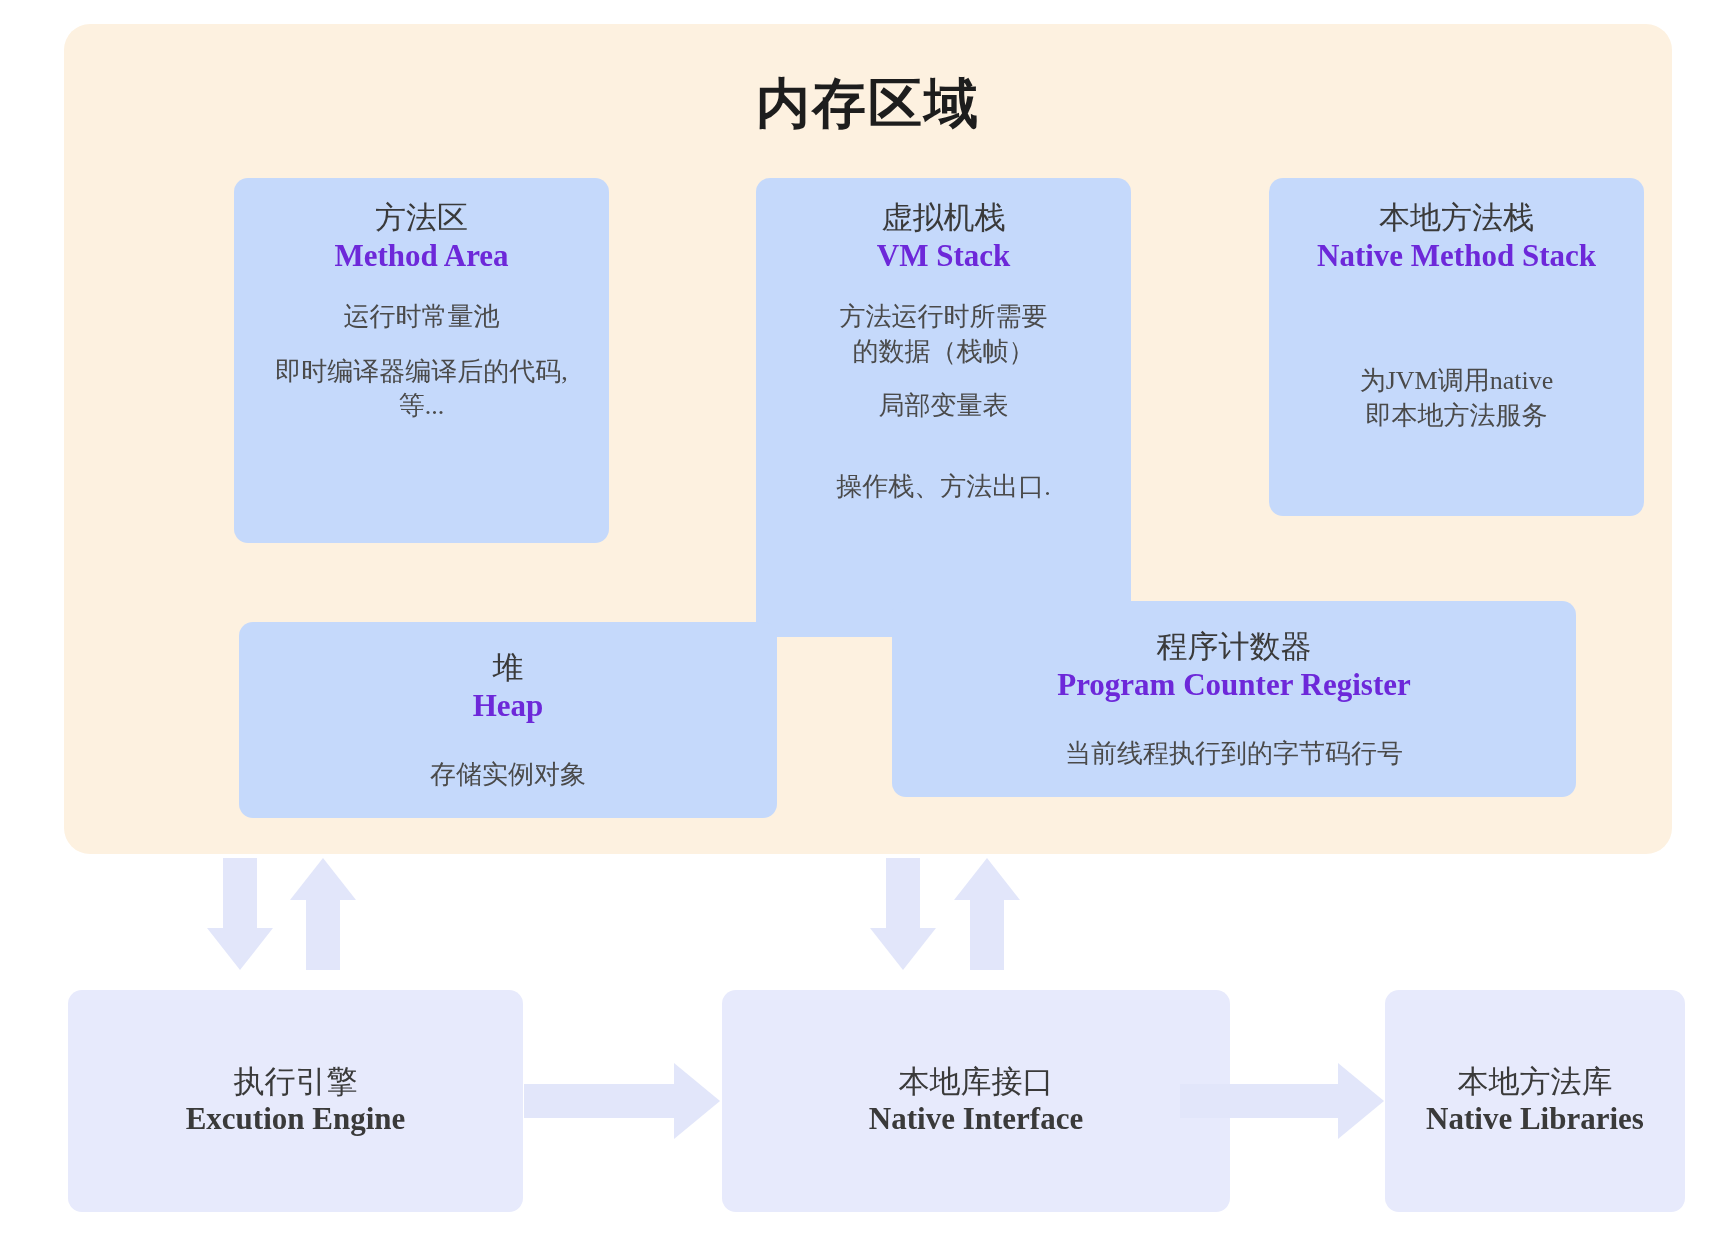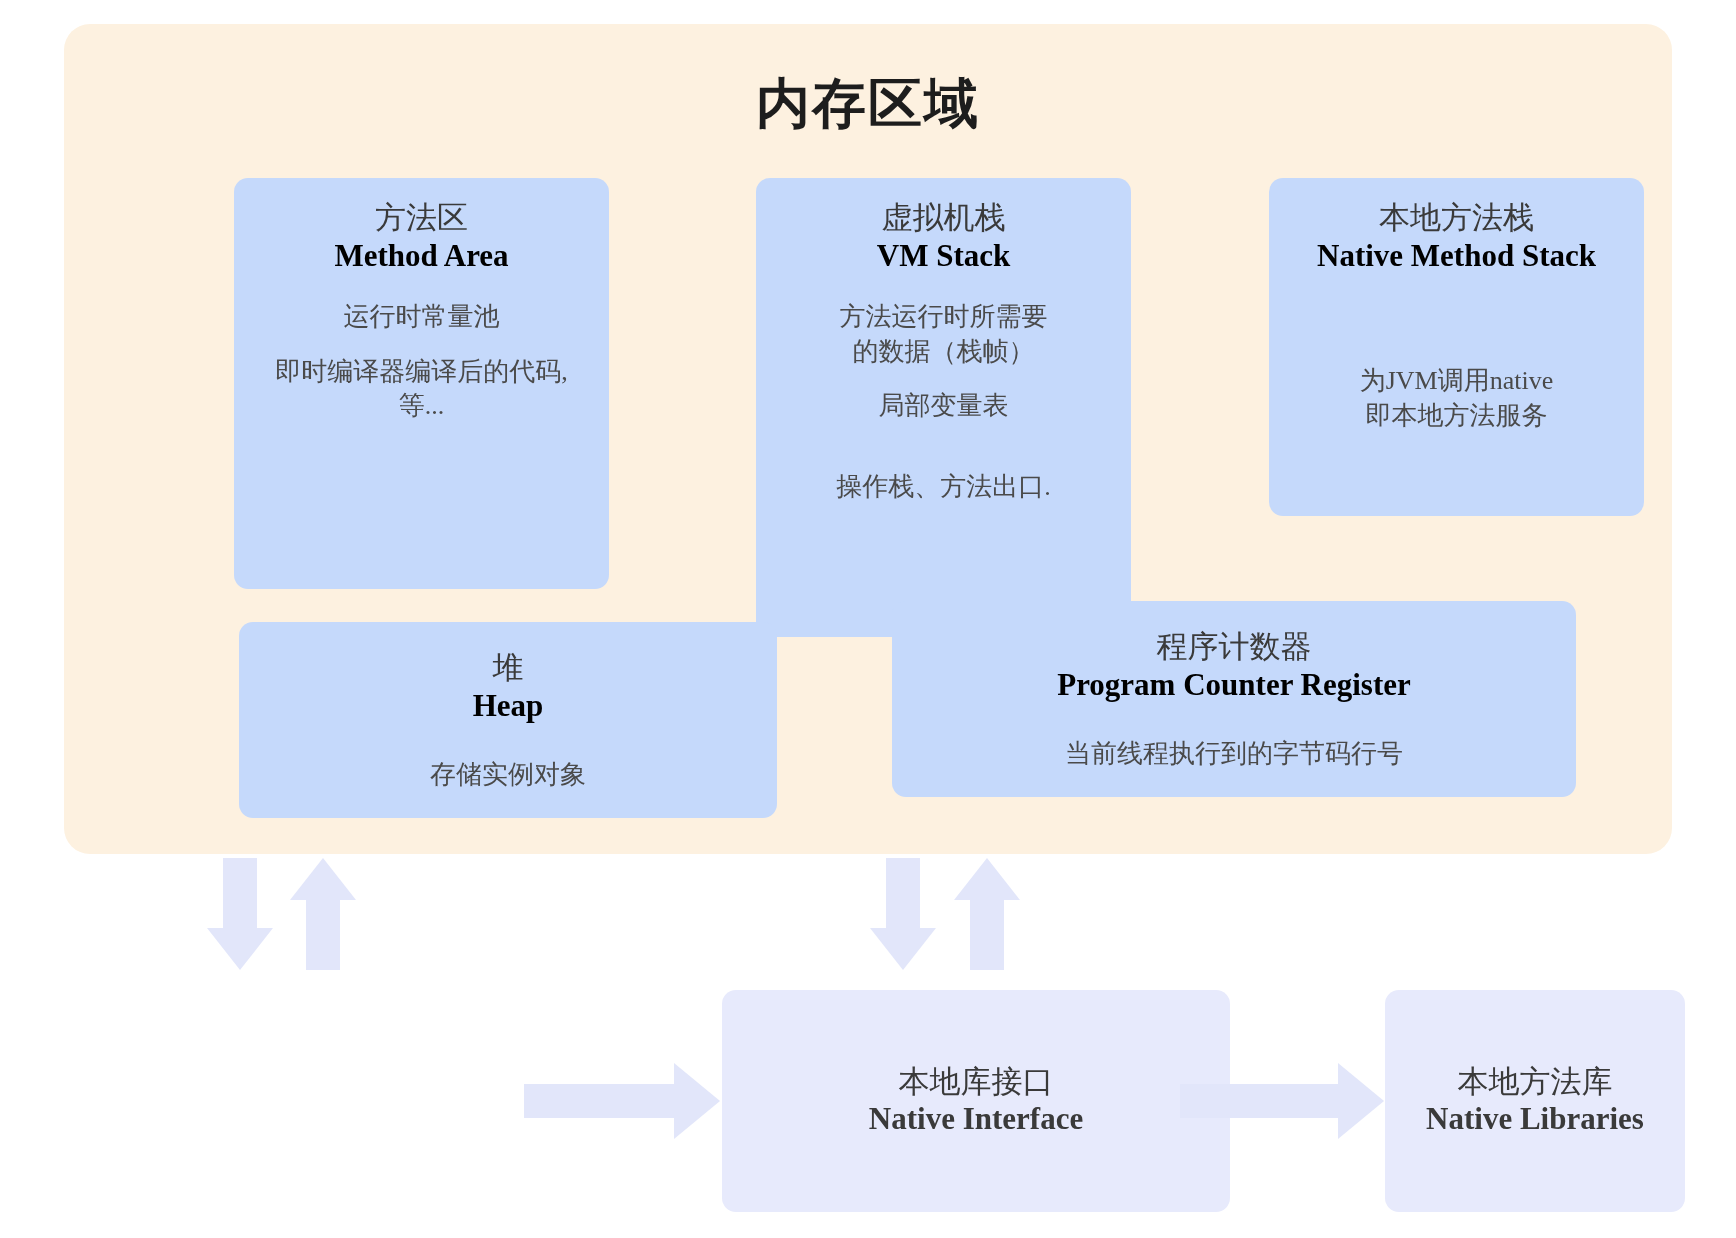--- a/index.html
+++ b/index.html
@@ -60,35 +60,35 @@
   .mbox .cn-title {
     font-size: 31px;
     line-height: 1.18;
     color: #3a3a3a;
     font-weight: 400;
   }
   .mbox .en-title {
     font-size: 31px;
     line-height: 1.2;
     font-weight: 700;
-    color: #000000;
+    color: #6d28d9;
     margin-bottom: 8px;
   }
   .mbox .body-line {
     font-size: 26px;
     line-height: 1.34;
     color: #4a4a4a;
     margin-top: 26px;
     white-space: pre-line;
   }
   .mbox .body-line.tight { margin-top: 20px; }
   .mbox .body-line.gap-lg { margin-top: 46px; }
 
   
-  #box-method-area   { left: 170px;  top: 154px; width: 375px;  height: 411px; }
+  #box-method-area   { left: 170px;  top: 154px; width: 375px;  height: 365px; }
   #box-vm-stack      { left: 692px;  top: 154px; width: 375px;  height: 459px; }
   #box-native-stack  { left: 1205px; top: 154px; width: 375px;  height: 338px; }
   #box-heap          { left: 175px;  top: 598px; width: 538px;  height: 196px; }
   #box-pc            { left: 828px;  top: 577px; width: 684px;  height: 196px; }
 
   #box-method-area .cn-title,
   #box-vm-stack .cn-title,
   #box-native-stack .cn-title { padding-top: 4px; }
 
   #box-heap .cn-title, #box-pc .cn-title { padding-top: 10px; }
@@ -232,20 +232,24 @@
 
   <div class="arrow arrow-v arrow-down" id="arrow-pc-down">
     <div class="shaft"></div>
     <div class="head"></div>
   </div>
   <div class="arrow arrow-v arrow-up" id="arrow-pc-up">
     <div class="head"></div>
     <div class="shaft"></div>
   </div>
 
+  <div class="bbox" id="box-exec-engine">
+    <div class="cn-title">执行引擎</div>
+    <div class="en-title">Excution Engine</div>
+  </div>
 
   <div class="arrow arrow-h" id="arrow-engine-to-interface">
     <div class="shaft"></div>
     <div class="head"></div>
   </div>
 
   <div class="bbox" id="box-native-interface">
     <div class="cn-title">本地库接口</div>
     <div class="en-title">Native Interface</div>
   </div>

